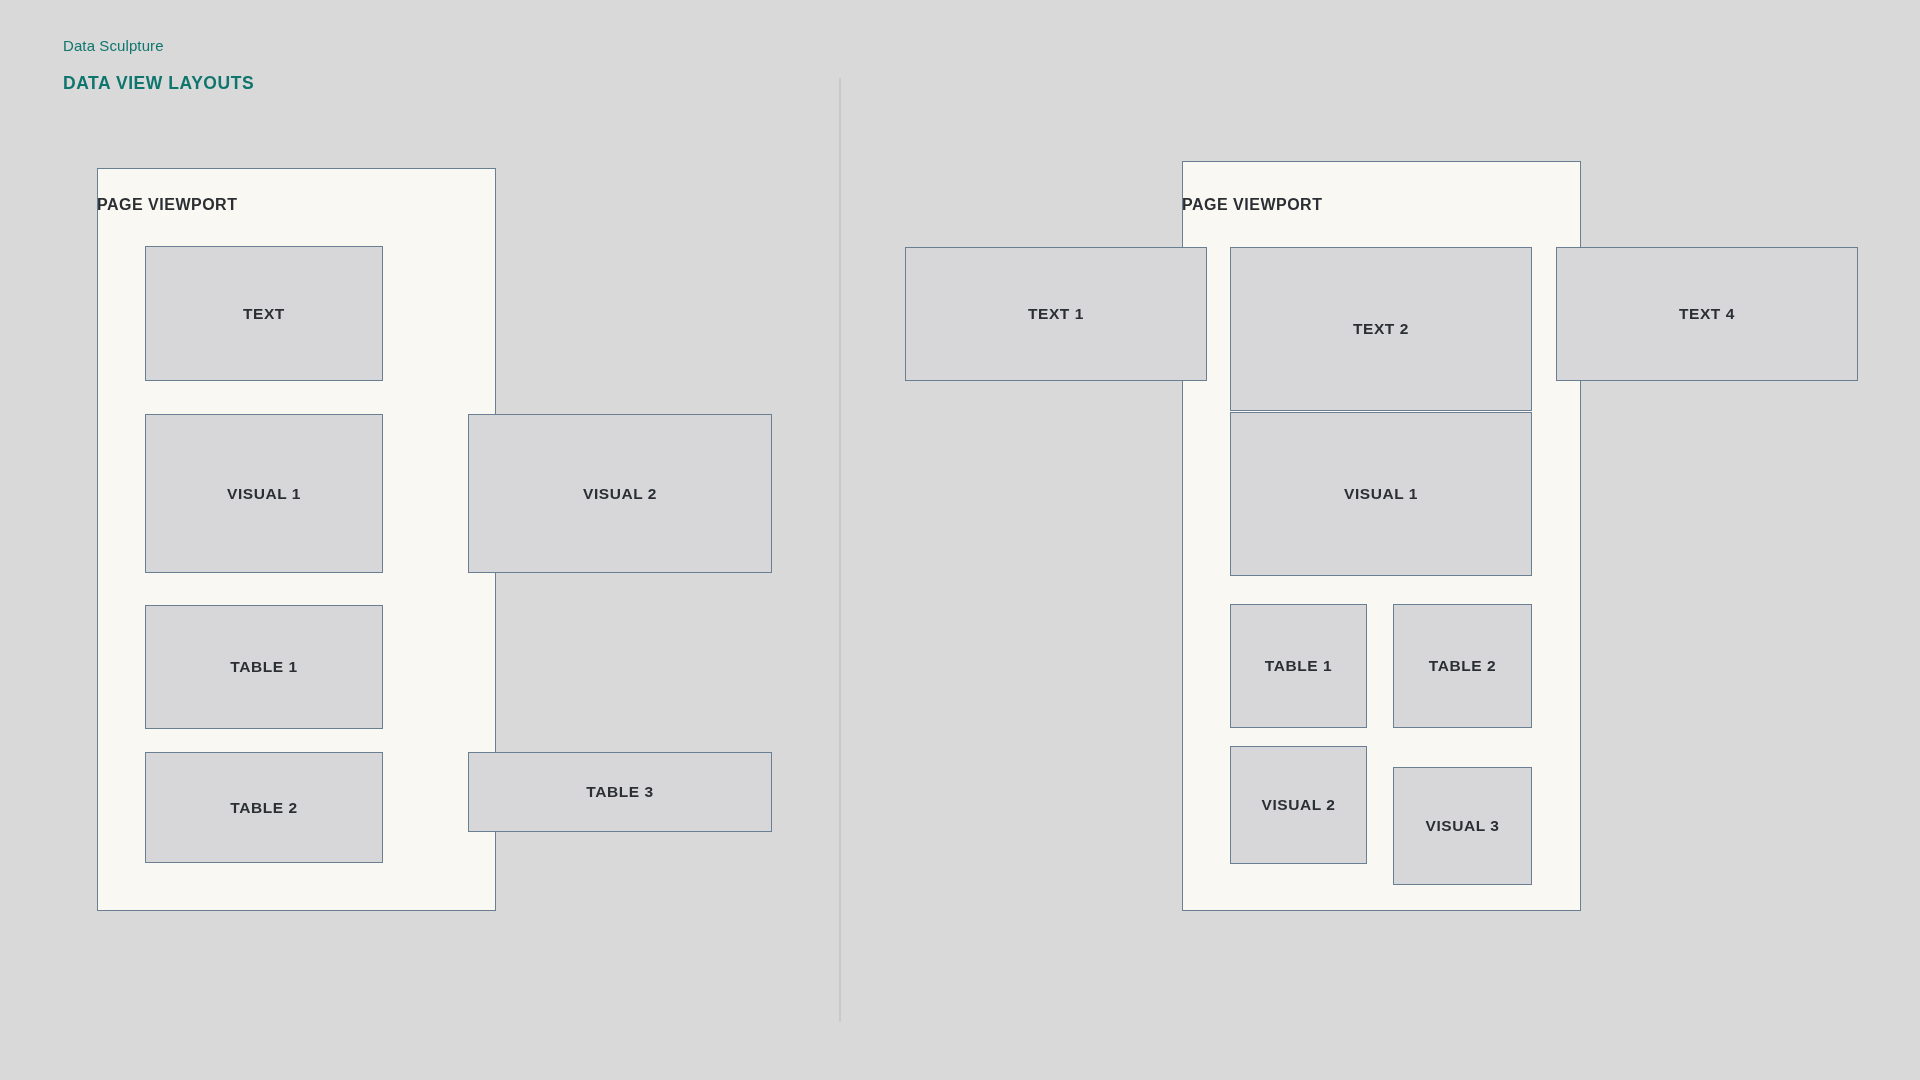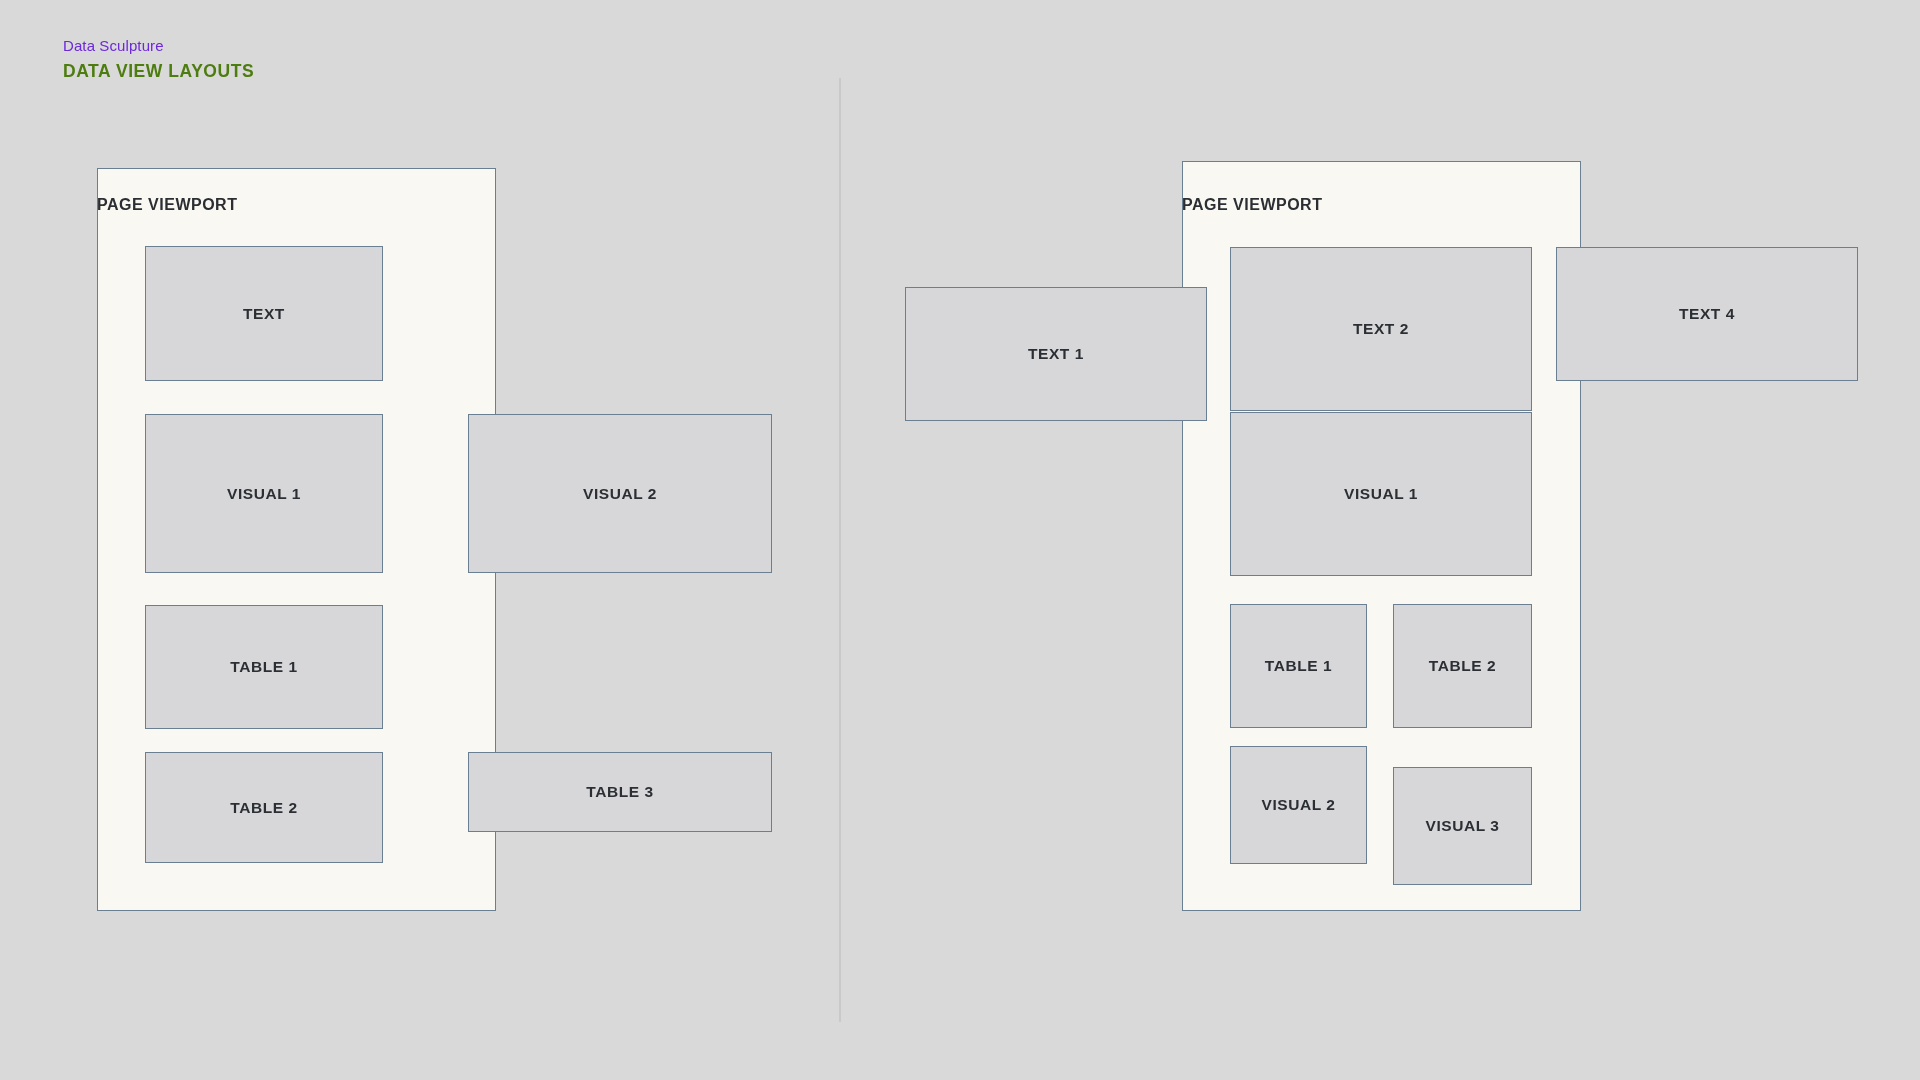--- a/index.html
+++ b/index.html
@@ -17,33 +17,33 @@
 
   
   #header {
     position: absolute;
     left: 63px;
     top: 36px;
   }
   #header .eyebrow {
     font-size: 15px;
     line-height: 20px;
-    color: #6d28d9;
+    color: #0f766e;
     letter-spacing: 0.1px;
     font-weight: 400;
     white-space: nowrap;
   }
   #header .title {
     font-size: 17.5px;
     line-height: 24px;
-    color: #4d7c0f;
+    color: #0f766e;
     font-weight: 700;
     letter-spacing: 0.55px;
     white-space: nowrap;
-    margin-top: 3px;
+    margin-top: 15px;
   }
 
   
   #divider {
     position: absolute;
     left: 839px;
     top: 78px;
     width: 2px;
     height: 944px;
     background: #c9c9c9;
@@ -117,21 +117,21 @@
       <div class="block" style="left: 145px; top: 752px; width: 238px; height: 111px;">
         <span>TABLE 2</span>
       </div>
       <div class="block" style="left: 468px; top: 752px; width: 304px; height: 80px;">
         <span>TABLE 3</span>
       </div>
     </div>
     <div class="diagram">
       <div class="viewport" style="left: 1182px; top: 161px; width: 399px; height: 750px;"></div>
       <div class="viewport-label" style="left: 1182px; top: 196px; width: 399px; right: auto;">PAGE VIEWPORT</div>
-      <div class="block" style="left: 905px; top: 247px; width: 302px; height: 134px; margin-top: 40px;">
+      <div class="block" style="left: 905px; top: 247px; width: 302px; height: 134px;">
         <span>TEXT 1</span>
       </div>
       <div class="block" style="left: 1230px; top: 247px; width: 302px; height: 164px;">
         <span>TEXT 2</span>
       </div>
       <div class="block" style="left: 1556px; top: 247px; width: 302px; height: 134px;">
         <span>TEXT 4</span>
       </div>
       <div class="block" style="left: 1230px; top: 412px; width: 302px; height: 164px;">
         <span>VISUAL 1</span>

